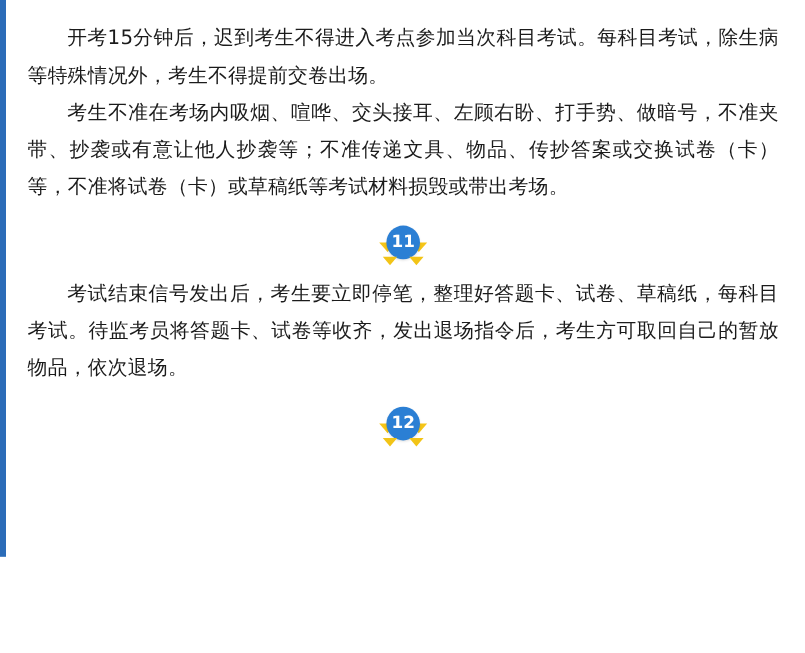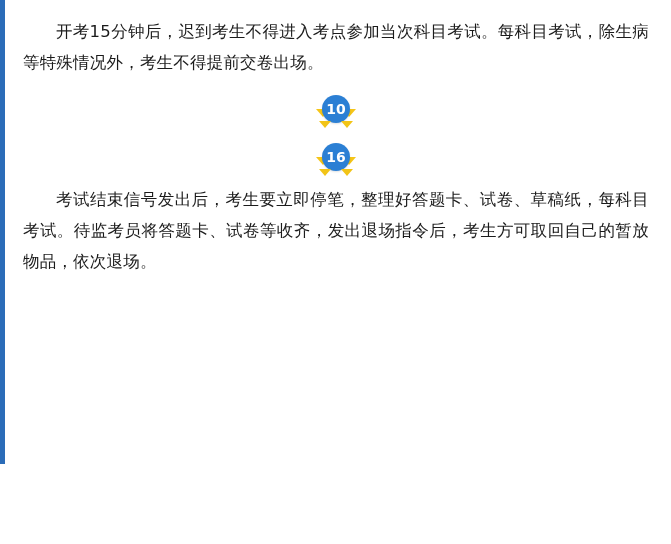--- a/index.html
+++ b/index.html
@@ -90,31 +90,32 @@
   .wing-right { left: calc(50% + 6px); }
 </style>
 </head>
 <body>
 
 <div class="page">
   <div class="content">
 
     <p class="para p1">开考15分钟后，迟到考生不得进入考点参加当次科目考试。每科目考试，除生病等特殊情况外，考生不得提前交卷出场。</p>
 
-    <div class="divider">
-      <span class="wing-left"></span>
-      <span class="wing-right"></span>
-      <span class="badge">10</span>
-    </div>
 
+    <p class="para">考生不准在考场内吸烟、喧哗、交头接耳、左顾右盼、打手势、做暗号，不准夹带、抄袭或有意让他人抄袭等；不准传递文具、物品、传抄答案或交换试卷（卡）等，不准将试卷（卡）或草稿纸等考试材料损毁或带出考场。</p>
 
     <div class="divider">
       <span class="wing-left"></span>
       <span class="wing-right"></span>
-      <span class="badge">16</span>
+      <span class="badge">11</span>
     </div>
 
     <p class="para">考试结束信号发出后，考生要立即停笔，整理好答题卡、试卷、草稿纸，每科目考试。待监考员将答题卡、试卷等收齐，发出退场指令后，考生方可取回自己的暂放物品，依次退场。</p>
 
+    <div class="divider">
+      <span class="wing-left"></span>
+      <span class="wing-right"></span>
+      <span class="badge">12</span>
+    </div>
 
 
   </div>
 </div>
 
 </body></html>

